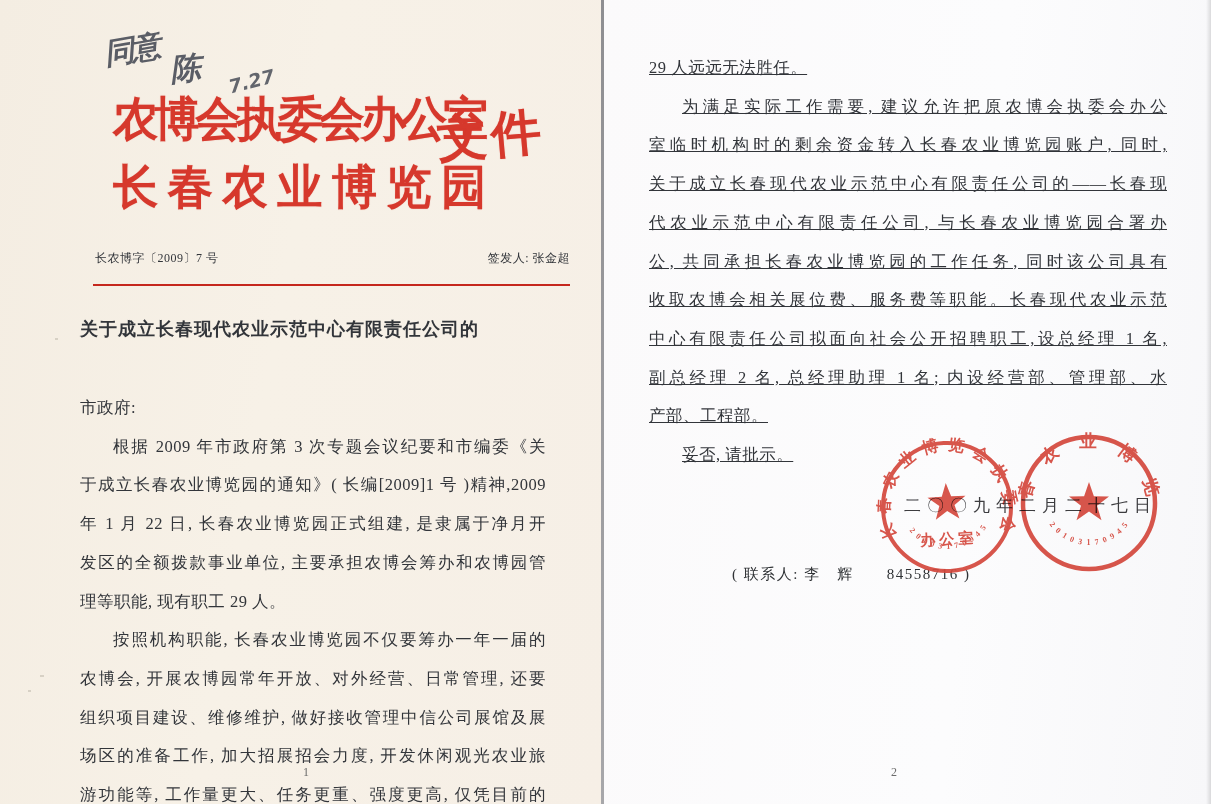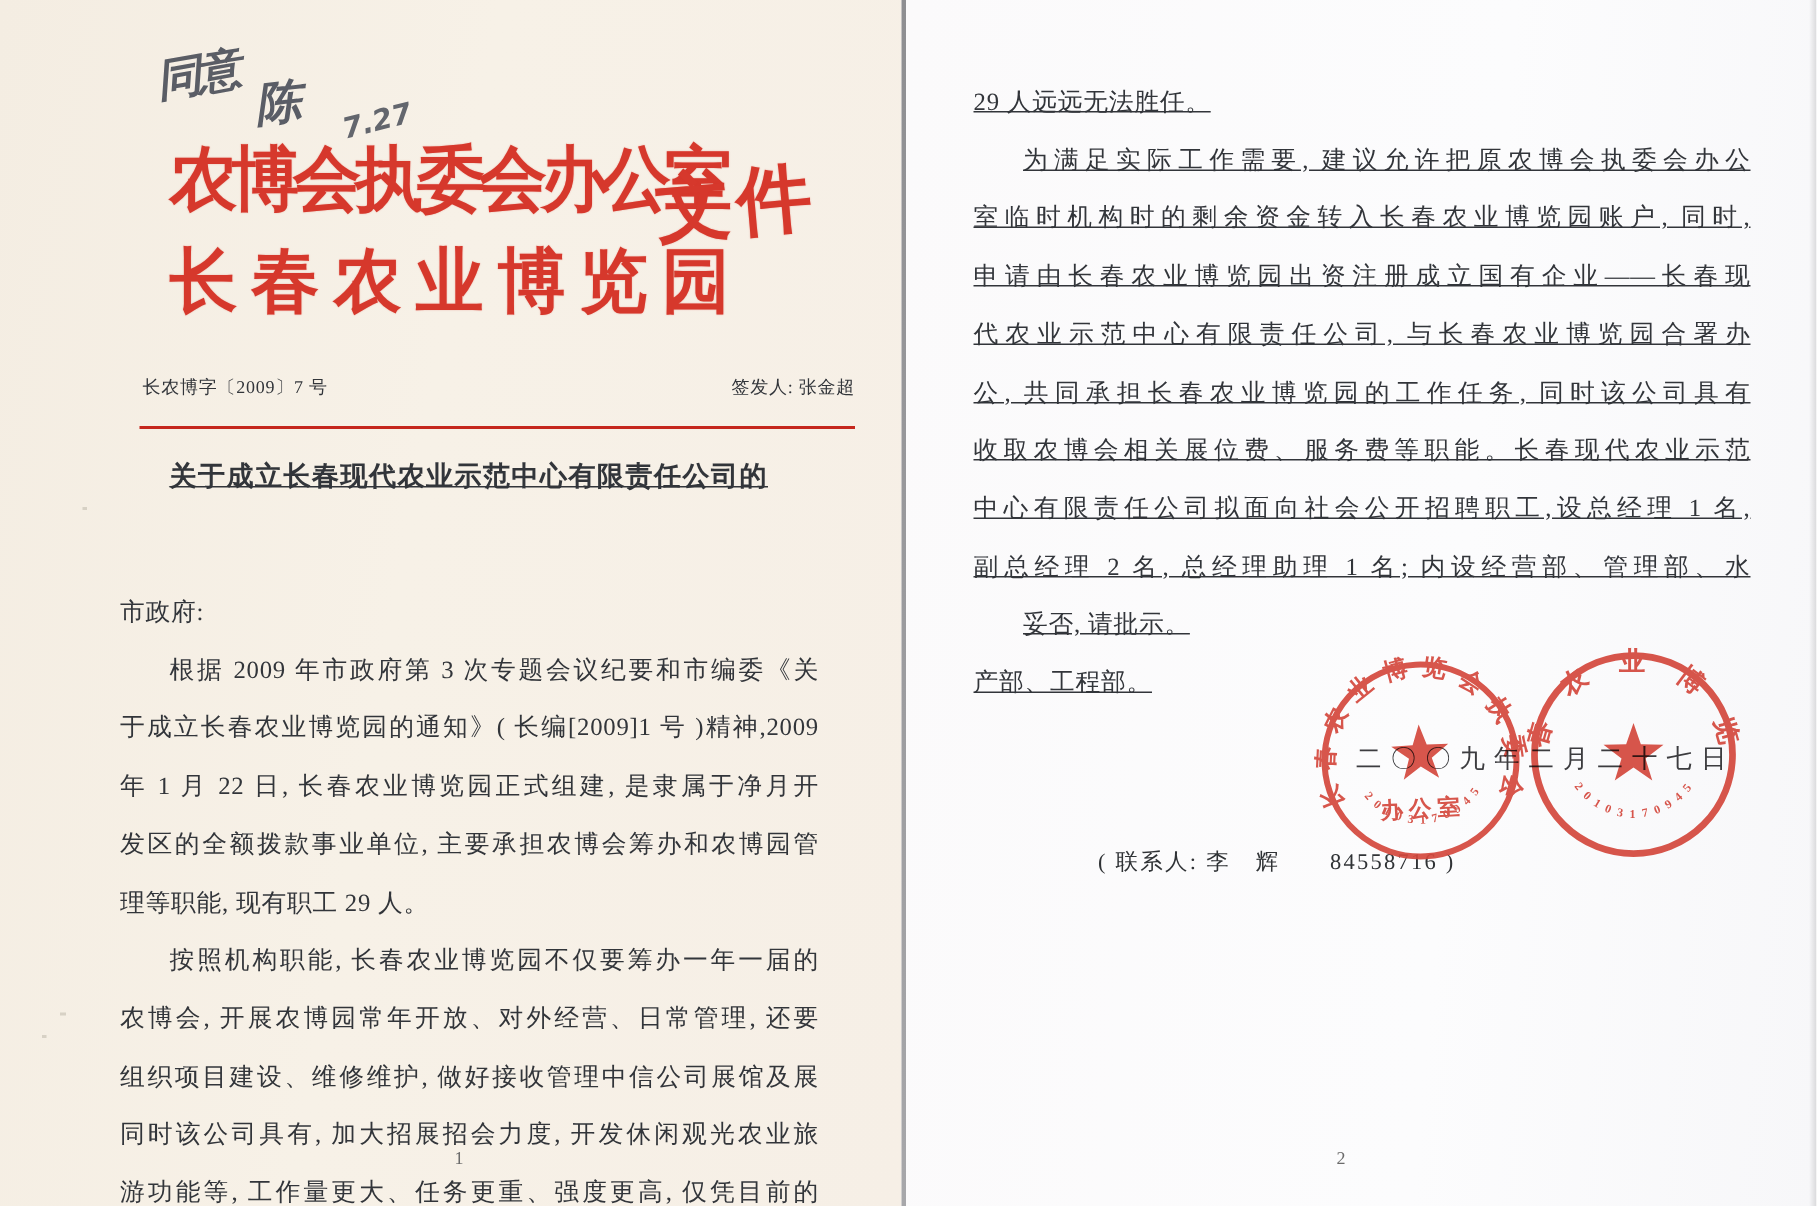--- a/index.html
+++ b/index.html
@@ -50,21 +50,21 @@
     text-shadow:0 0 1px rgba(214,56,44,.45);white-space:nowrap;
   }
 
   
   .doc-meta{position:absolute;left:95px;top:250px;width:475px;font-size:12px;letter-spacing:.5px;}
   .doc-number{float:left;}
   .doc-issuer{float:right;}
   .red-rule{position:absolute;left:93px;top:284px;width:477px;height:2px;background:var(--rule-red);}
 
   
-  .doc-title{position:absolute;left:80px;top:300px;width:465px;text-align:center;font-weight:bold;font-size:18px;letter-spacing:1px;line-height:34px;text-decoration:underline;}
+  .doc-title{position:absolute;left:80px;top:312px;width:465px;text-align:left;font-weight:bold;font-size:18px;letter-spacing:1px;line-height:34px;}
 
   
   .textblock{position:absolute;font-size:16.5px;line-height:38.7px;letter-spacing:.5px;}
   .tb-p1{left:80px;top:389px;width:466px;}
   .tb-p2{left:45px;top:49px;width:518px;text-decoration:underline;}
   .bodyline{white-space:nowrap;}
   .bodyline.just{text-align:justify;text-align-last:justify;white-space:normal;}
   .bodyline.indent{padding-left:33px;}
 
   .page-number{position:absolute;bottom:24px;font-size:12px;color:#6b6b6b;font-family:"Liberation Serif",serif;}
@@ -117,43 +117,43 @@
   <div class="textblock tb-p1">
       <div class="bodyline">市政府:</div>
       <div class="bodyline indent just">根据 2009 年市政府第 3 次专题会议纪要和市编委《关</div>
       <div class="bodyline just">于成立长春农业博览园的通知》( 长编[2009]1 号 )精神,2009</div>
       <div class="bodyline just">年 1 月 22 日, 长春农业博览园正式组建, 是隶属于净月开</div>
       <div class="bodyline just">发区的全额拨款事业单位, 主要承担农博会筹办和农博园管</div>
       <div class="bodyline">理等职能, 现有职工 29 人。</div>
       <div class="bodyline indent just">按照机构职能, 长春农业博览园不仅要筹办一年一届的</div>
       <div class="bodyline just">农博会, 开展农博园常年开放、对外经营、日常管理, 还要</div>
       <div class="bodyline just">组织项目建设、维修维护, 做好接收管理中信公司展馆及展</div>
-      <div class="bodyline just">同时该公司具有, 加大招展招会力度, 开发休闲观光农业旅</div>
+      <div class="bodyline just">场区的准备工作, 加大招展招会力度, 开发休闲观光农业旅</div>
       <div class="bodyline just">游功能等, 工作量更大、任务更重、强度更高, 仅凭目前的</div>
     </div>
 
   <div class="page-number pn-1">1</div>
 </div>
 
 <div class="page-divider"></div>
 
 <div class="page page-right">
 
   <div class="textblock tb-p2">
       <div class="bodyline">29 人远远无法胜任。</div>
       <div class="bodyline indent just">为满足实际工作需要, 建议允许把原农博会执委会办公</div>
       <div class="bodyline just">室临时机构时的剩余资金转入长春农业博览园账户, 同时,</div>
-      <div class="bodyline just">申请由长春农业博览园出资注册成立国有企业——长春现</div>
+      <div class="bodyline just">关于成立长春现代农业示范中心有限责任公司的——长春现</div>
       <div class="bodyline just">代农业示范中心有限责任公司, 与长春农业博览园合署办</div>
       <div class="bodyline just">公, 共同承担长春农业博览园的工作任务, 同时该公司具有</div>
       <div class="bodyline just">收取农博会相关展位费、服务费等职能。长春现代农业示范</div>
       <div class="bodyline just">中心有限责任公司拟面向社会公开招聘职工,设总经理 1 名,</div>
       <div class="bodyline just">副总经理 2 名, 总经理助理 1 名; 内设经营部、管理部、水</div>
+      <div class="bodyline">产部、工程部。</div>
       <div class="bodyline indent">妥否, 请批示。</div>
-      <div class="bodyline">产部、工程部。</div>
     </div>
 
   <div class="doc-date">二〇〇九年二月二十七日</div>
 
   <svg class="stamp stamp-left" viewBox="0 0 150 150">
     <circle cx="75" cy="75" r="64" stroke-width="4"></circle>
     <path id="arcL" d="M 21 97 A 58 58 0 1 1 129 97" fill="none"></path>
     <path id="serL" d="M 34 93 A 47 47 0 0 0 116 93" fill="none"></path>
     <text class="ring-char" letter-spacing="1">
       <textPath href="#arcL" startOffset="50%" text-anchor="middle" textLength="236">长春农业博览会执委会</textPath>

